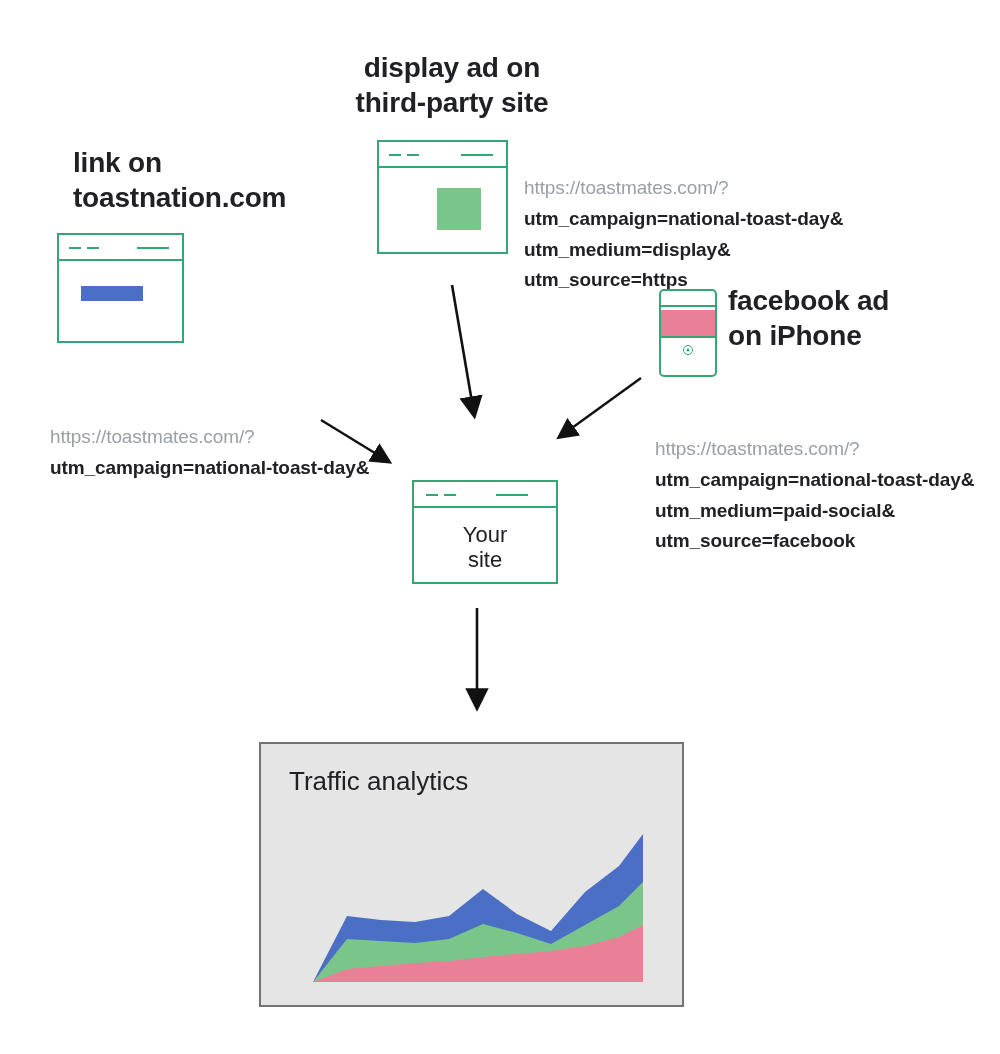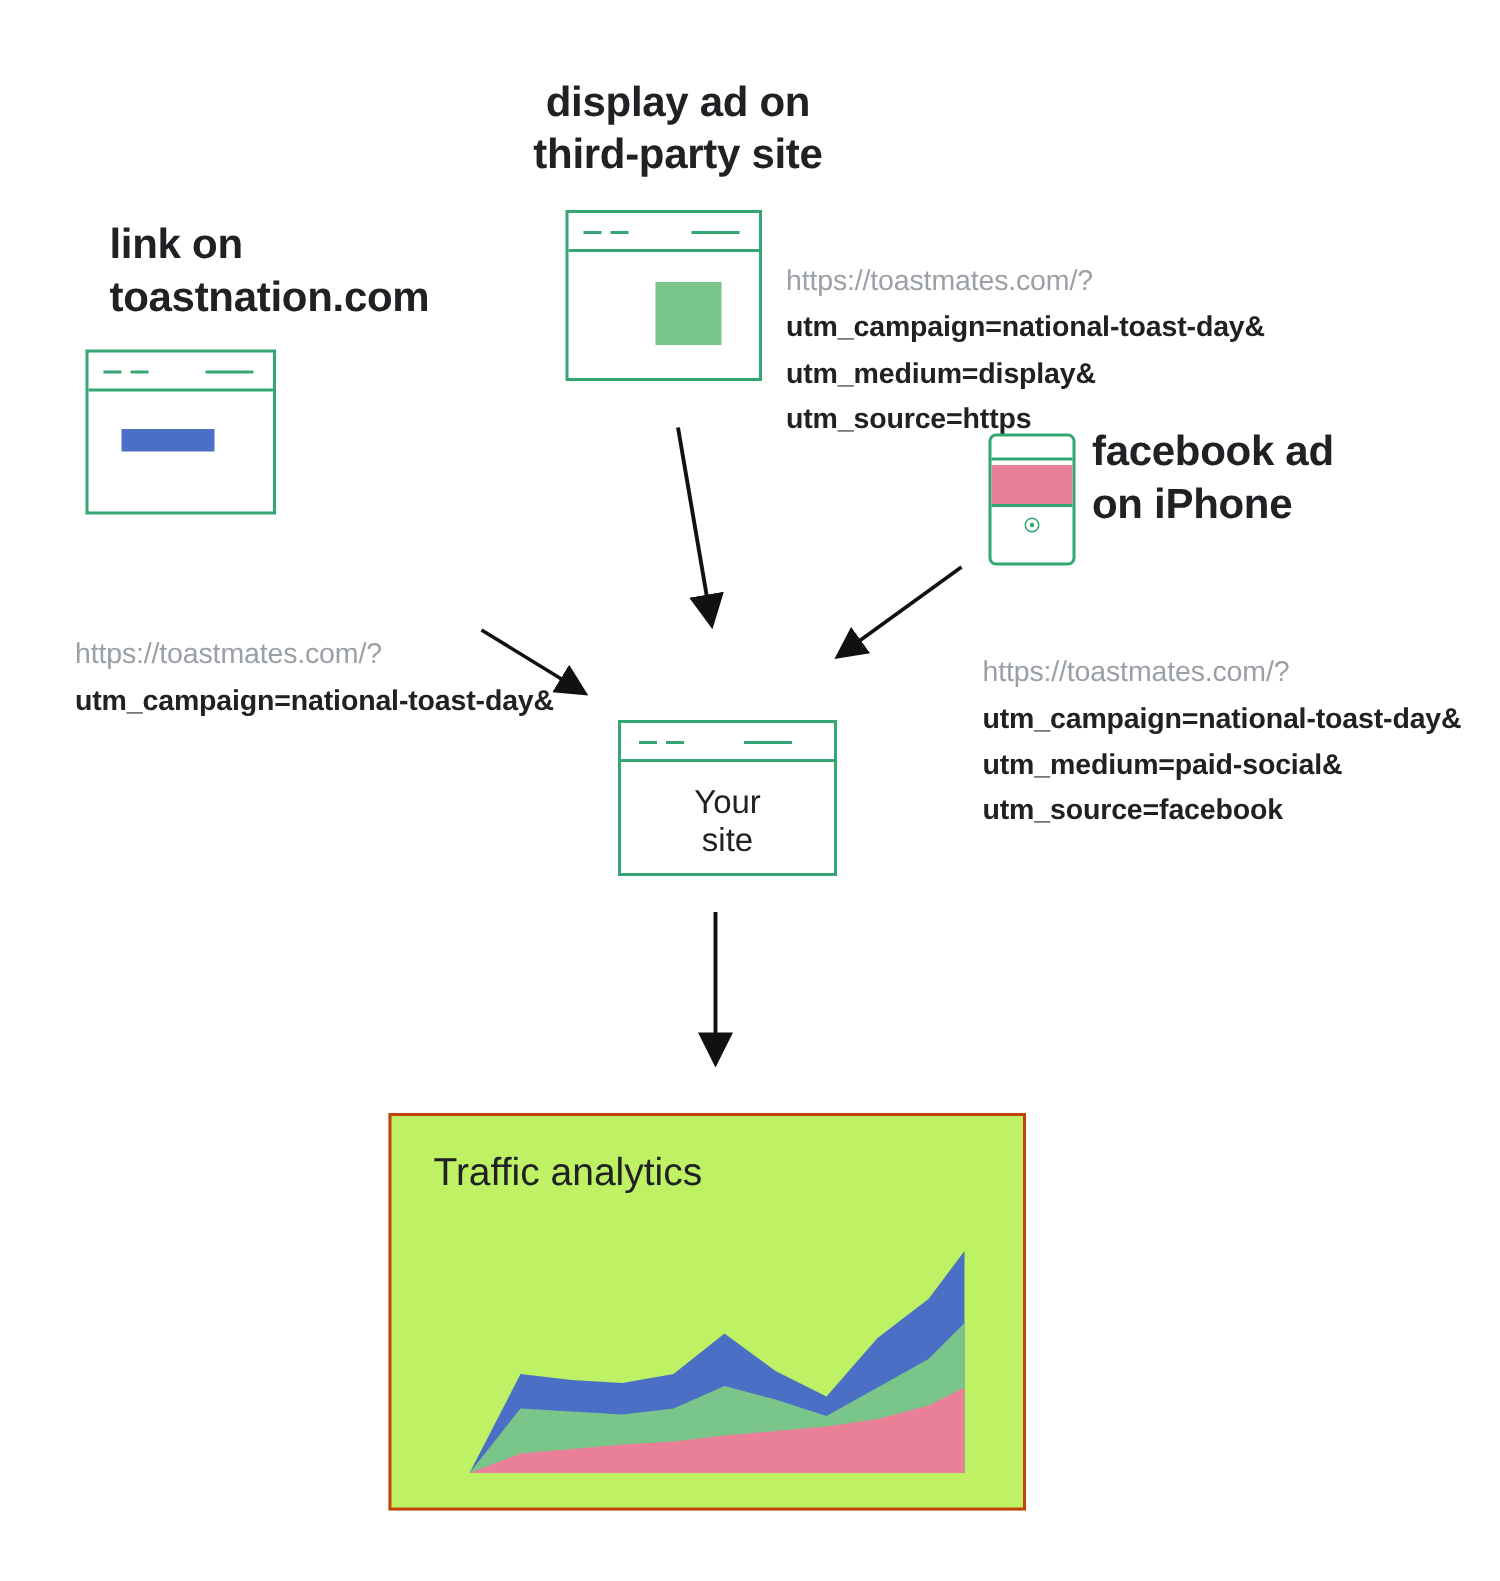--- a/index.html
+++ b/index.html
@@ -104,22 +104,22 @@
   .site-text {
     text-align: center;
     font-size: 22px;
     line-height: 1.15;
     color: #202124;
     padding-top: 14px;
   }
 
   
   .analytics {
-    border: 2px solid #c2410c;
-    background: #bef264;
+    border: 2px solid #737373;
+    background: #e5e5e5;
     box-sizing: border-box;
   }
   .analytics-title {
     font-size: 26px;
     color: #202124;
     position: absolute;
     left: 28px;
     top: 22px;
   }
 

